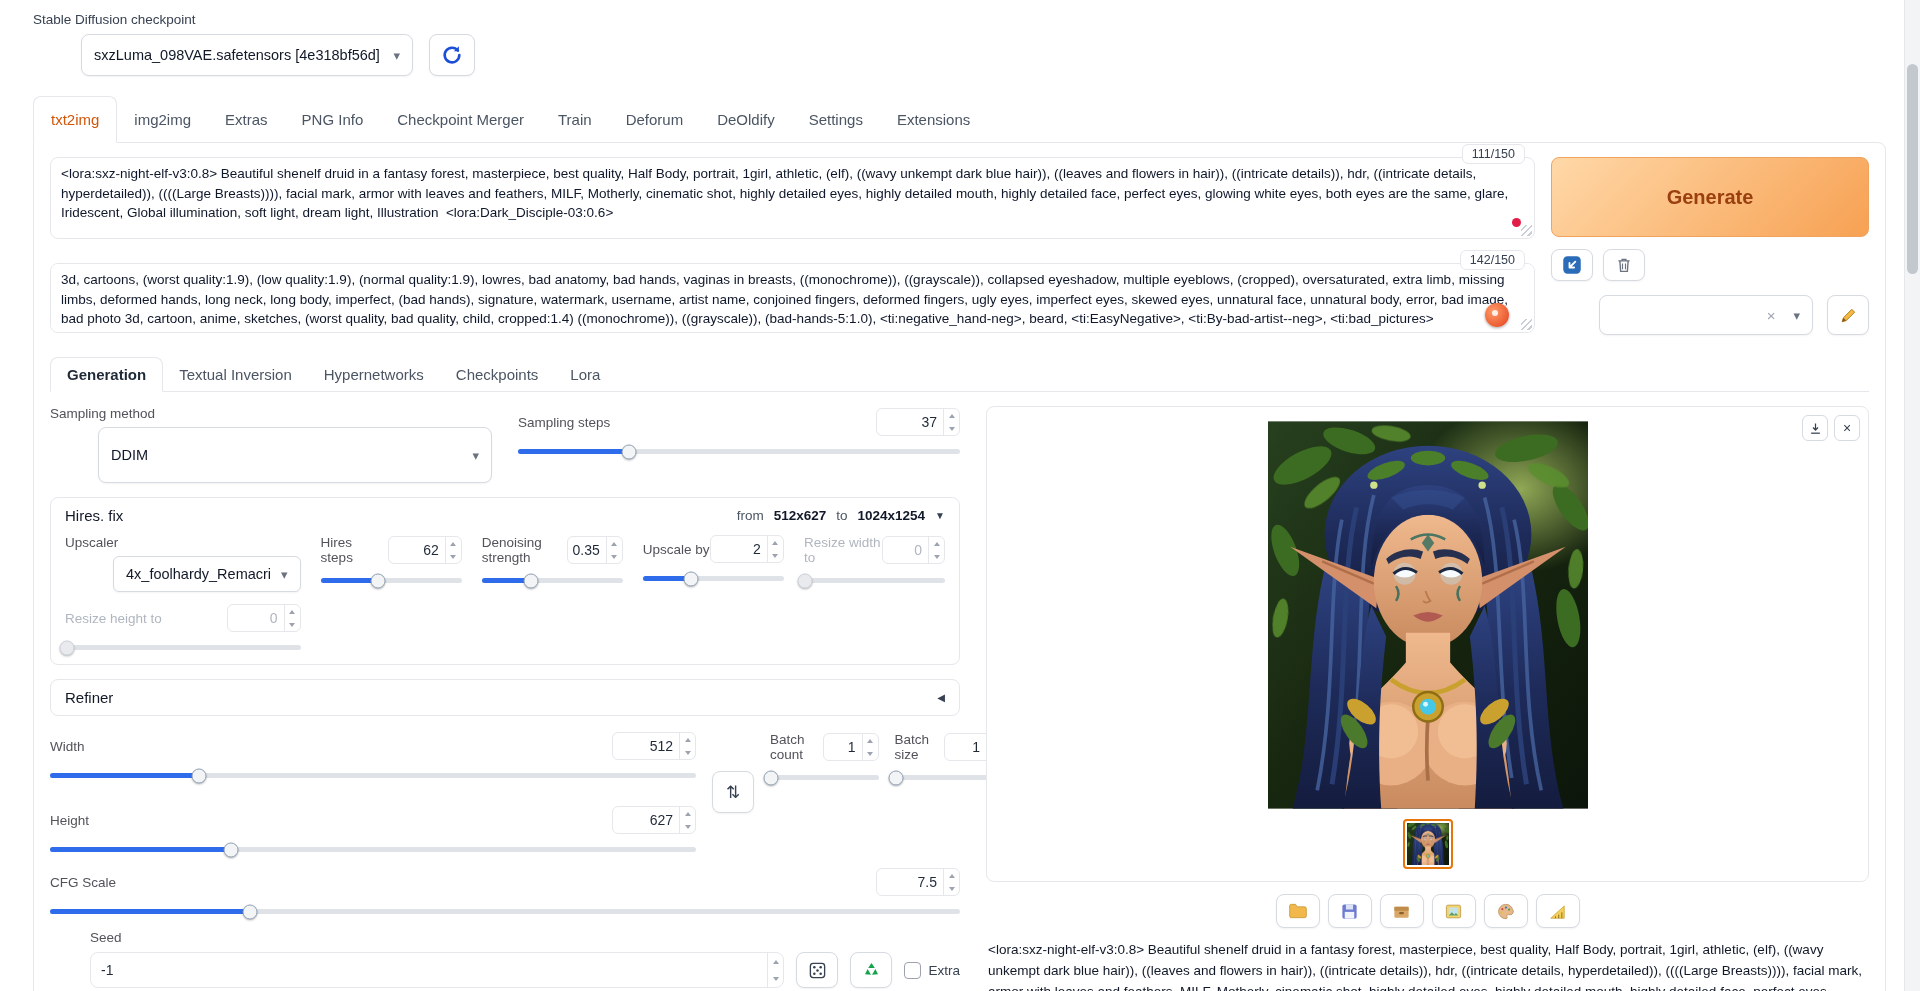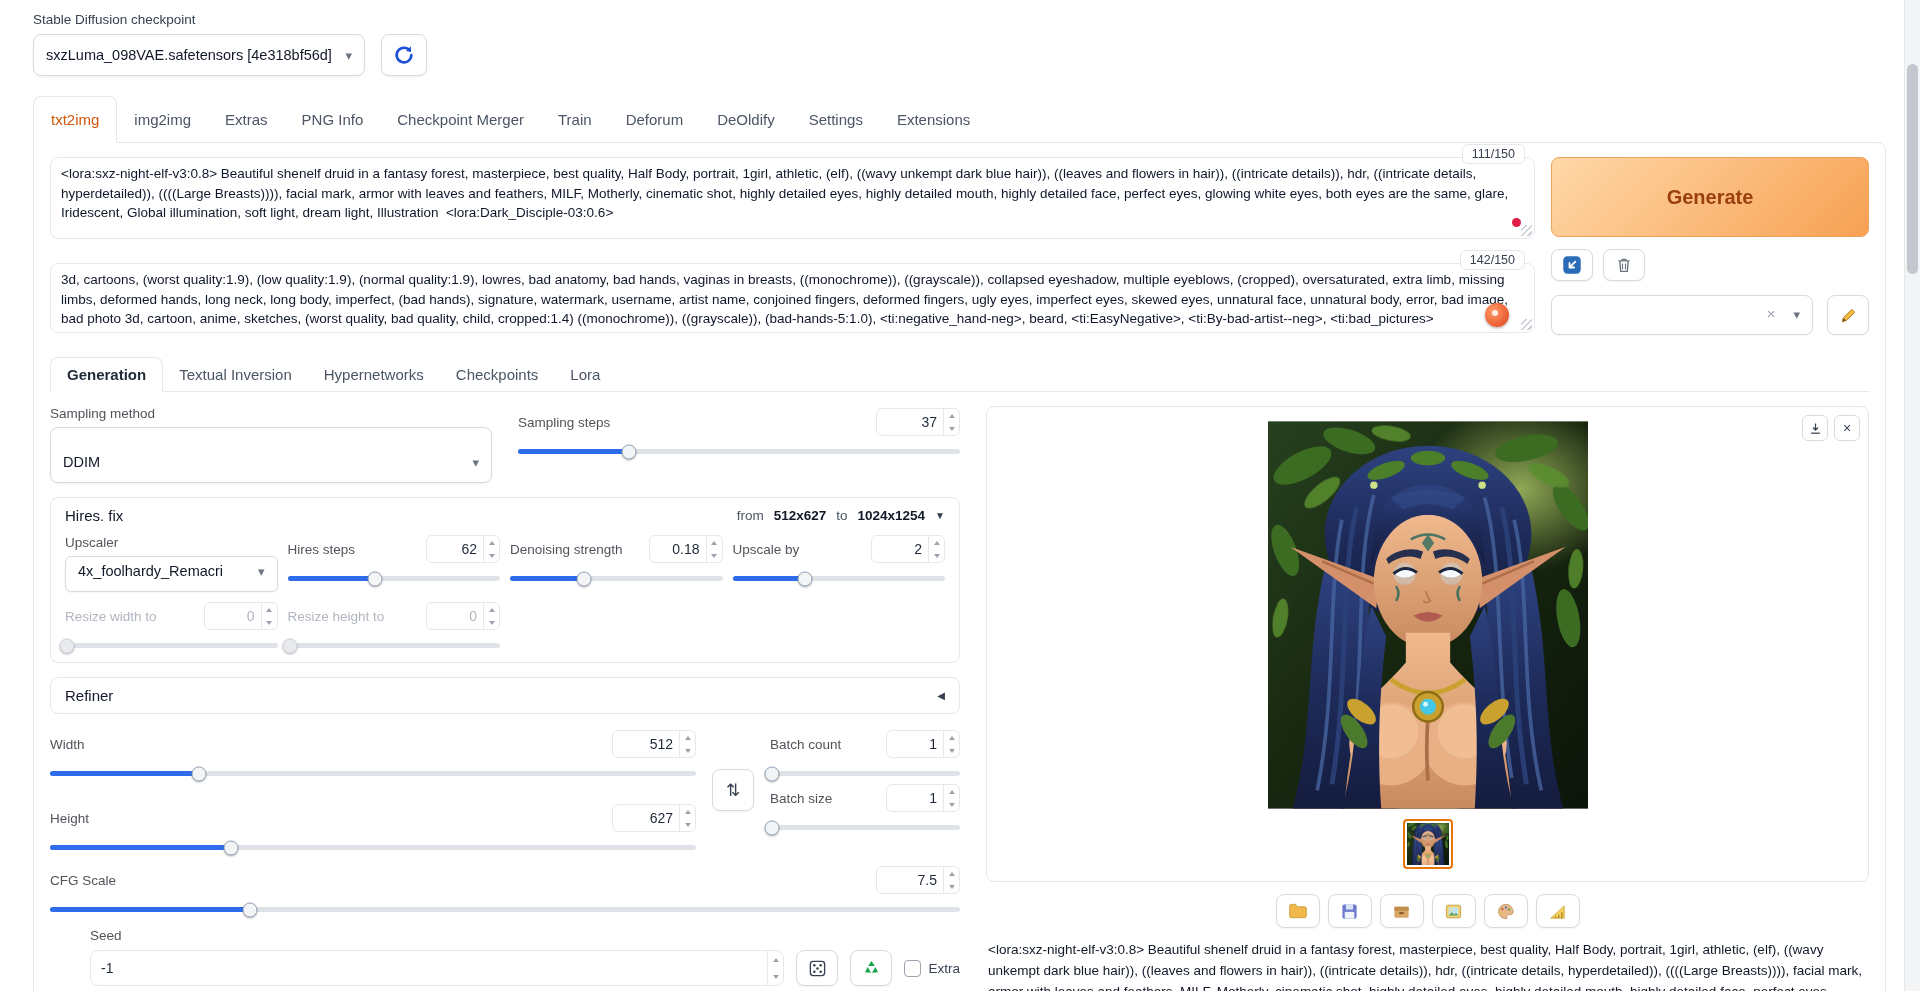--- a/index.html
+++ b/index.html
@@ -3,23 +3,23 @@
 <meta charset="utf-8">
 <style>
   * { box-sizing:border-box; margin:0; padding:0; }
   html,body { width:1920px; height:991px; overflow:hidden; background:#fff;
     font-family:"Liberation Sans","DejaVu Sans",sans-serif; color:#1f2937; }
   .app { position:absolute; left:33px; top:10px; width:1853px; }
 
   
   .ckpt-label { font-size:13.5px; color:#374151; margin:2px 0 7px; }
   .ckpt-row { display:flex; gap:16px; align-items:center; }
-  .dd { display:flex; align-items:flex-end; justify-content:space-between; background:#fff;
+  .dd { display:flex; align-items:center; justify-content:space-between; background:#fff;
         border:1px solid #d6dae1; border-radius:8px; padding:12px 12px; height:42px;
-        box-shadow:0 1px 2px rgba(0,0,0,.05); cursor:pointer; }
+        box-shadow:0 1px 2px rgba(0,0,0,.05); cursor:pointer;margin-left:48px; }
   .ckpt-dd { width:332px; }
   .dd-val { font-size:14.5px; color:#111827; white-space:nowrap; overflow:hidden; }
   .dd-caret { color:#6b7280; font-size:13px; margin-left:10px; }
   .sq-btn { width:46px; height:42px; border:1px solid #d6dae1; border-radius:8px; background:#fff;
         display:flex; align-items:center; justify-content:center; cursor:pointer;
         box-shadow:0 1px 2px rgba(0,0,0,.05); }
 
   
   .tabbar { display:flex; align-items:flex-end; margin-top:20px; position:relative; z-index:2; }
   .tab { padding:14px 17px; font-size:15px; color:#4b5563; cursor:pointer; white-space:nowrap; }
@@ -98,29 +98,29 @@
   .sampling-method .dd { margin-top:6px; height:56px; }
   .sampling-steps { flex:1; padding-top:2px; }
 
   .accordion { border:1px solid #e5e7eb; border-radius:8px; margin-top:14px; background:#fff; }
   .acc-head { display:flex; align-items:center; justify-content:space-between; padding:9px 14px;
         cursor:pointer; }
   .acc-title { font-size:15px; color:#111827; }
   .acc-right { display:flex; align-items:center; gap:10px; font-size:13.5px; color:#4b5563; }
   .acc-right b { color:#111827; }
   .acc-arrow { font-size:10px; color:#374151; }
-  .hires-grid { display:grid; grid-template-columns:1fr 1fr 1fr 1fr; column-gap:20px; row-gap:12px;
-        padding:2px 14px 14px;gap:10px; }
+  .hires-grid { display:grid; grid-template-columns:1fr 1fr 1fr 1fr 1fr; column-gap:20px; row-gap:12px;
+        padding:2px 14px 14px; }
   .upscaler-cell .dd { margin-top:6px; height:36px;border-radius:6px; }
 
   .dims-row { display:flex; gap:16px; margin-top:16px; align-items:stretch; }
   .dims-left { flex:1; display:flex; flex-direction:column; gap:28px; }
   .swap-btn { width:42px; height:42px; align-self:center; border:1px solid #d6dae1; border-radius:8px;
         background:#fff; font-size:17px; color:#374151; cursor:pointer; box-shadow:0 1px 2px rgba(0,0,0,.05); }
-  .dims-right { width:190px; flex:none; display:flex; flex-direction:column; gap:8px; }
+  .dims-right { width:190px; flex:none; display:flex; gap:16px; }
 
   .cfg-group { margin-top:16px; }
   .seed-group { margin-top:16px;margin-left:40px; }
   .seed-row { display:flex; gap:12px; align-items:center; margin-top:7px; }
   .seed-input { flex:1; max-width:733px; height:36px; border:1px solid #e5e7eb; border-radius:8px;
         background:#fff; display:flex; overflow:hidden; cursor:text; }
   .seed-val { flex:1; font-size:14px; color:#1f2937; padding:9px 0 0 10px; }
   .seed-btn { width:42px; height:36px; border:1px solid #d6dae1; border-radius:8px; background:#fff;
         display:flex; align-items:center; justify-content:center; cursor:pointer;
         box-shadow:0 1px 2px rgba(0,0,0,.05); }
@@ -409,21 +409,21 @@
               </div>
               <div class="slider">
                 <span class="fill" style="width:41%"></span>
                 <span class="knob" style="left:41%"></span>
               </div>
             </div>
             <div class="ctl">
               <div class="ctl-head">
                 <span class="lbl">Denoising strength</span>
                 <div class="numin narrow">
-                  <span class="numval">0.18</span>
+                  <span class="numval">0.35</span>
                   <span class="spin">
                       <i class="up"></i>
                       <i class="dn"></i>
                     </span>
                 </div>
               </div>
               <div class="slider">
                 <span class="fill" style="width:35%"></span>
                 <span class="knob" style="left:35%"></span>
               </div>

